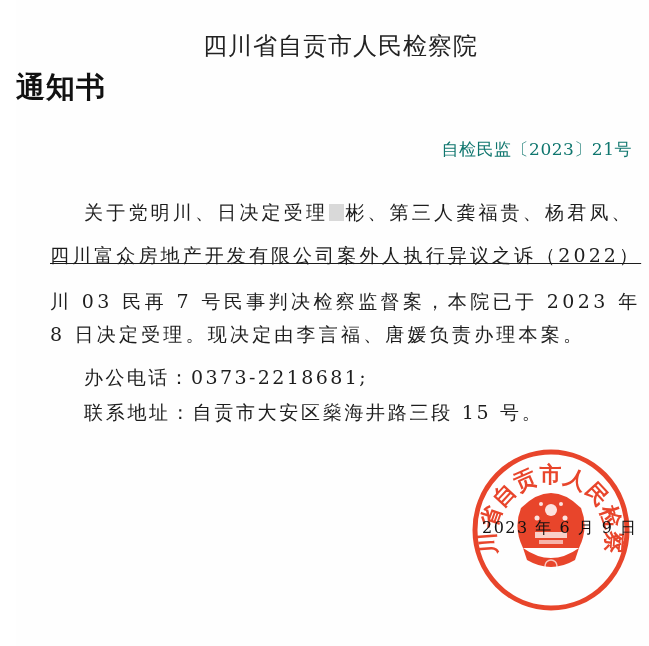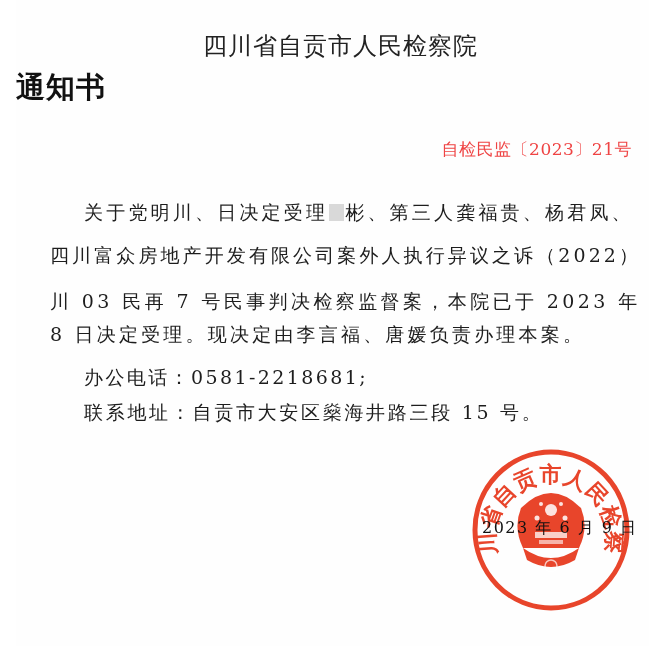--- a/index.html
+++ b/index.html
@@ -41,33 +41,33 @@
       font-weight: 700;
       letter-spacing: 1px;
       color: #111;
       font-family: "DejaVu Sans", "Liberation Sans", sans-serif;
     }
     .doc-number {
       position: absolute;
       right: 33px;
       top: 138px;
       font-size: 17px;
-      color: #ef4444;
+      color: #0f766e;
       letter-spacing: 0.5px;
       text-align: center;
     }
     .body-line {
       position: absolute;
       font-size: 19px;
       color: #1d1d1d;
       white-space: nowrap;
       letter-spacing: 2.6px;
     }
     .line1 { left: 68px; top: 200px; letter-spacing: 3.2px; }
-    .line2 { left: 34px; top: 243px; letter-spacing: 3.1px; }
+    .line2 { left: 34px; top: 243px; letter-spacing: 3.1px; text-decoration: underline; }
     .line3 { left: 34px; top: 289px; letter-spacing: 3.4px; }
     .line4 { left: 34px; top: 322px; letter-spacing: 3.2px; }
     .line5 { left: 68px; top: 365px; letter-spacing: 2.4px; }
     .line6 { left: 68px; top: 400px; letter-spacing: 2.7px; }
 
     .redact {
       display: inline-block;
       width: 15px;
       height: 17px;
       background: #d9d9d9;
@@ -101,21 +101,21 @@
   <div class="org-title">四川省自贡市人民检察院</div>
   <div class="doc-title">通知书</div>
 
   <div class="doc-number">自检民监〔2023〕21号</div>
 
   <div class="body-line line1"><span>关于党明川、日决定受理</span><span class="redact"></span><span>彬、第三人龚福贵、杨君凤、</span></div>
   <div class="body-line line2">四川富众房地产开发有限公司案外人执行异议之诉（2022）</div>
   <div class="body-line line3">川 03 民再 7 号民事判决检察监督案，本院已于 2023 年 6 月</div>
   <div class="body-line line4">8 日决定受理。现决定由李言福、唐媛负责办理本案。</div>
 
-  <div class="body-line line5"><span>办公电话：</span><span>0581-2218681;</span></div>
+  <div class="body-line line5"><span>办公电话：</span><span>0373-2218681;</span></div>
   <div class="body-line line6"><span>联系地址：</span><span>自贡市大安区燊海井路三段 15 号。</span></div>
 
   <svg class="seal" viewBox="0 0 160 164" xmlns="http://www.w3.org/2000/svg">
     <defs>
       <path id="sealArc" d="M 27 108 A 56 56 0 1 1 133 108" fill="none"></path>
     </defs>
     <ellipse cx="80" cy="82" rx="76" ry="78" fill="none" stroke="#e8452b" stroke-width="5"></ellipse>
     <text fill="#e8452b" font-size="22" font-weight="700" font-family="DejaVu Sans, sans-serif" letter-spacing="1">
       <textPath href="#sealArc" startOffset="50%" text-anchor="middle">四川省自贡市人民检察院</textPath>
     </text>

